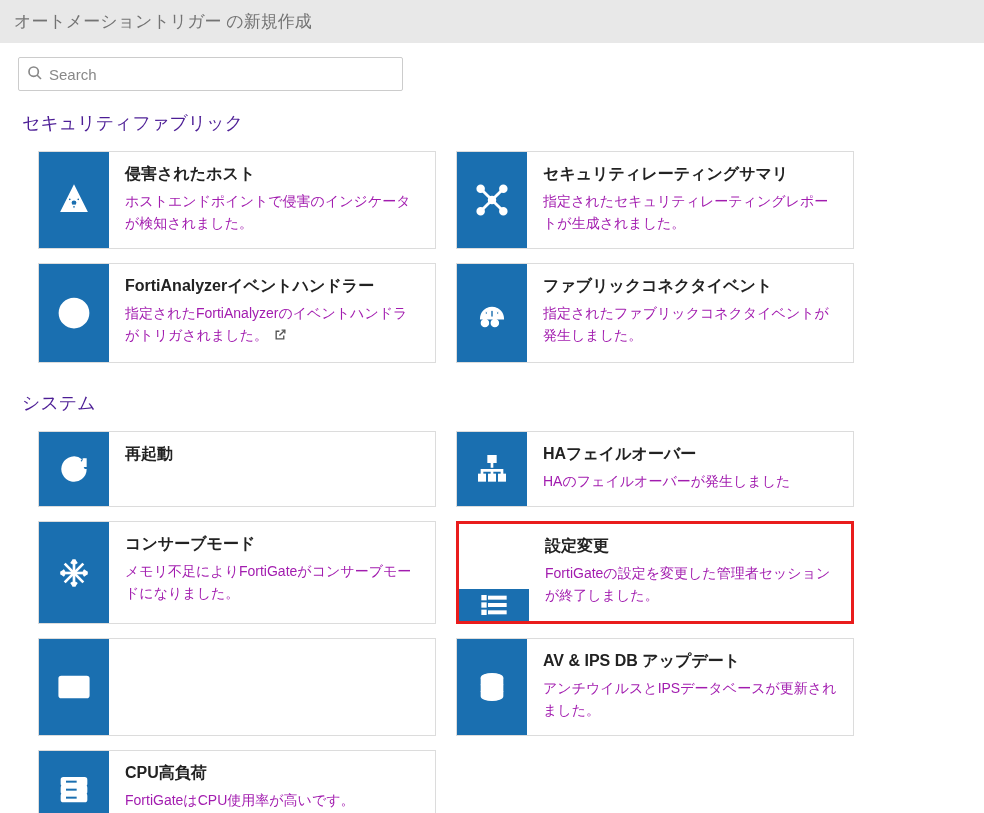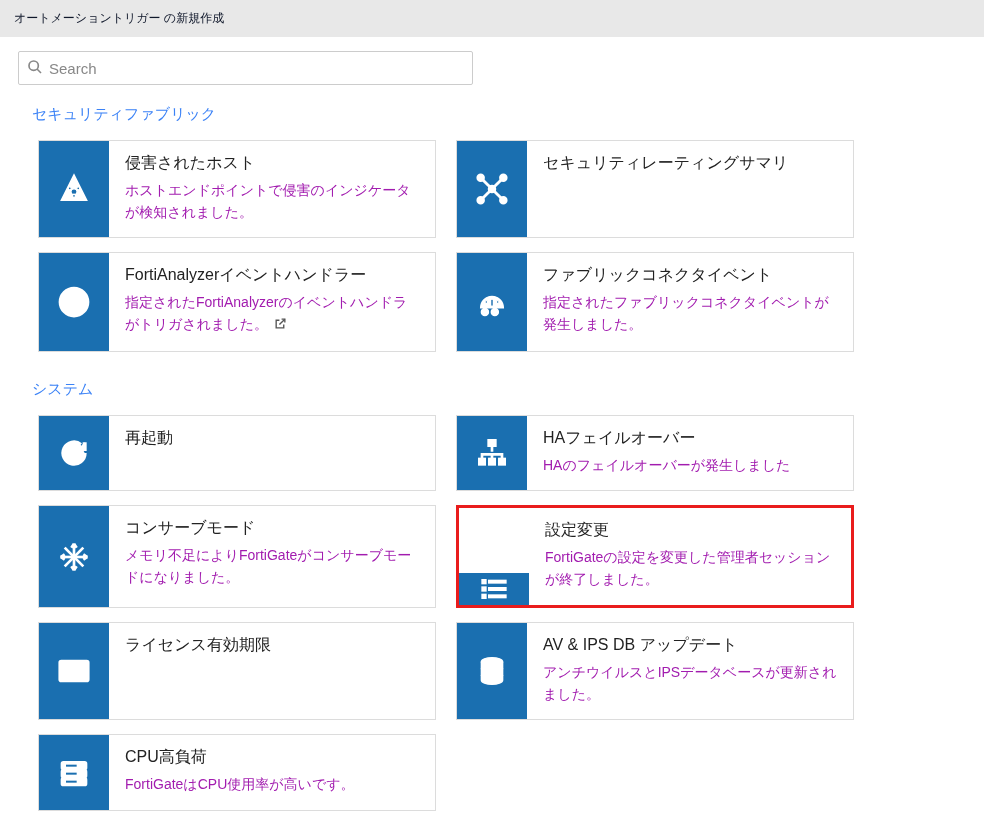--- a/index.html
+++ b/index.html
@@ -6,51 +6,51 @@
   body {
     font-family: -apple-system, BlinkMacSystemFont, "Segoe UI", "Meiryo", sans-serif;
     font-size: 14px;
     color: #333;
     background: #fff;
     width: 984px;
   }
   .header-bar {
     background: #e8e8e8;
     padding: 10px 14px;
-    font-size: 12px;
-    color: #0f172a;
+    font-size: 17px;
+    color: #737373;
   }
   .content {
     padding: 14px 18px 30px 18px;
   }
   .search-wrap {
     display: flex;
     align-items: center;
-    width: 455px;
+    width: 385px;
     height: 34px;
     border: 1px solid #ccc;
     border-radius: 2px;
     padding: 0 8px;
     background: #fff;
     margin-bottom: 20px;
   }
   .search-wrap svg { flex: 0 0 16px; }
   .search-wrap input {
     border: none;
     outline: none;
     font-size: 15px;
     flex: 1;
     margin-left: 6px;
     color: #333;
   }
   .search-wrap input::placeholder { color: #888; }
   .section-title {
-    font-size: 15px;
-    color: #3b82f6;
-    margin: 10px 0 16px 14px;
+    font-size: 18px;
+    color: #4c1d95;
+    margin: 10px 0 16px 4px;
   }
   .card-grid {
     display: flex;
     flex-wrap: wrap;
     gap: 14px 20px;
     margin-left: 20px;
     margin-bottom: 28px;
   }
   .card {
     display: flex;
@@ -71,21 +71,21 @@
     align-items: center;
     justify-content: center;
   }
   .card-icon svg { fill: #fff; stroke: #fff; }
   .card-body {
     padding: 12px 14px 14px 16px;
     flex: 1;
   }
   .card-title {
     font-size: 16px;
-    font-weight: 400;
+    font-weight: 700;
     color: #222;
     margin-bottom: 6px;
   }
   .card-desc {
     font-size: 14px;
     color: #a21caf;
     line-height: 1.55;
   }
   .desc-link-icon {
     display: inline-block;
@@ -140,20 +140,21 @@
           <line x1="20" y1="4" x2="4" y2="20"></line>
           <circle cx="4" cy="4" r="2" fill="#fff"></circle>
           <circle cx="20" cy="4" r="2" fill="#fff"></circle>
           <circle cx="4" cy="20" r="2" fill="#fff"></circle>
           <circle cx="20" cy="20" r="2" fill="#fff"></circle>
           <circle cx="12" cy="12" r="2" fill="#fff"></circle>
         </svg>
       </div>
       <div class="card-body">
         <div class="card-title">セキュリティレーティングサマリ</div>
+        <div class="card-desc">指定されたセキュリティレーティングレポートが生成されました。</div>
       </div>
     </div>
 
     <div class="card">
       <div class="card-icon">
         <svg width="36" height="36" viewBox="0 0 24 24" fill="none" stroke="#fff" stroke-width="2.5">
           <circle cx="12" cy="12" r="9"></circle>
           <path d="M12 3 L12 12 L21 12"></path>
         </svg>
       </div>
@@ -260,21 +261,20 @@
         <svg width="34" height="34" viewBox="0 0 24 24" fill="none" stroke="#fff" stroke-width="2">
           <rect x="2" y="5" width="20" height="14" rx="1"></rect>
           <circle cx="8" cy="11" r="2" fill="#fff"></circle>
           <path d="M5 16c0-1.5 1.5-2.5 3-2.5s3 1 3 2.5" fill="#fff"></path>
           <line x1="14" y1="9" x2="19" y2="9"></line>
             <line x1="14" y1="12" x2="19" y2="12"></line>
             <line x1="14" y1="15" x2="17" y2="15"></line>
         </svg>
       </div>
       <div class="card-body">
-        <div class="card-title">ライセンス有効期限</div>
       </div>
     </div>
 
     <div class="card">
       <div class="card-icon">
         <svg width="32" height="32" viewBox="0 0 24 24" fill="#fff">
           <ellipse cx="12" cy="5" rx="8" ry="3"></ellipse>
           <path d="M4 5v5c0 1.7 3.6 3 8 3s8-1.3 8-3V5"></path>
           <path d="M4 10v5c0 1.7 3.6 3 8 3s8-1.3 8-3v-5"></path>
           <path d="M4 15v4c0 1.7 3.6 3 8 3s8-1.3 8-3v-4"></path>

